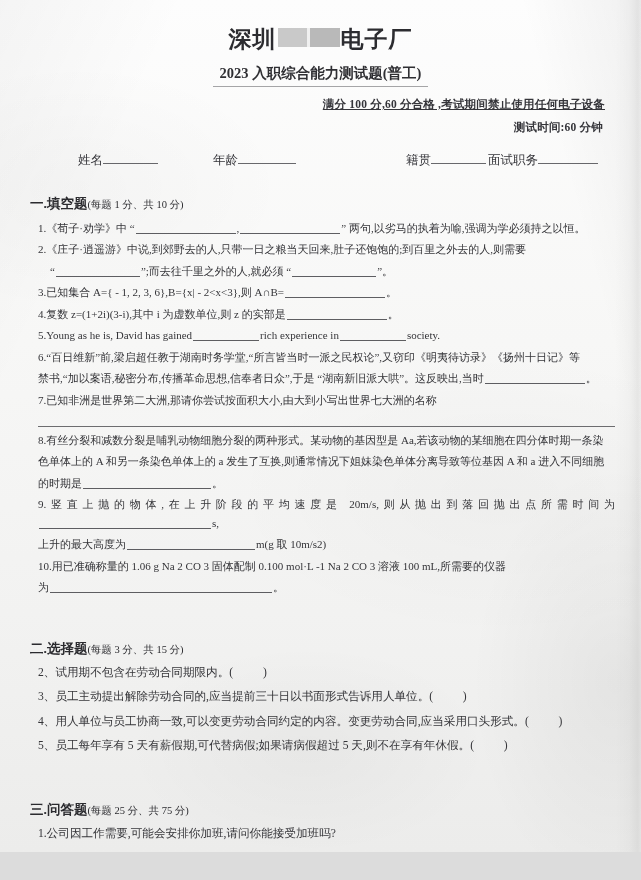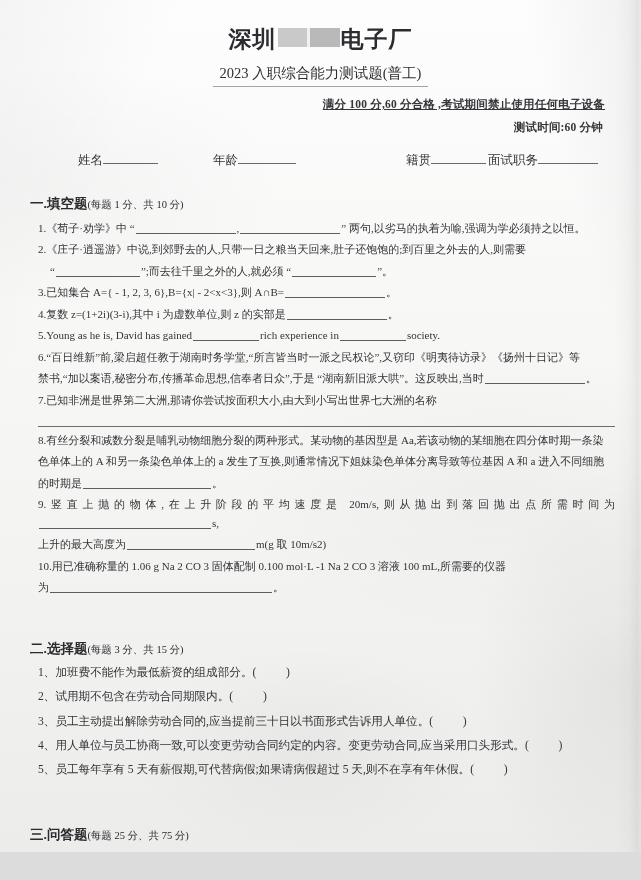--- a/index.html
+++ b/index.html
@@ -67,21 +67,21 @@
     height: 19px;
     margin: 0 1px;
     background:
       linear-gradient(90deg, #c9c9c9 0%, #c9c9c9 46%, #f0f0f0 46%, #f0f0f0 52%, #b9b9b9 52%, #b9b9b9 100%);
     filter: blur(0.4px);
     text-indent: -9999px;
   }
   .doc-subtitle {
     text-align: center;
     font-size: 14.5px;
-    font-weight: normal;
+    font-weight: bold;
     margin: 9px 0 0 0;
     color: #2f2f33;
   }
   .subtitle-rule {
     width: 215px;
     height: 1px;
     margin: 3px auto 0 auto;
     background: rgba(60,60,65,0.45);
   }
   .score-line {
@@ -273,23 +273,20 @@
     </div>
 
     <div class="sep-gap"></div>
 
     <div class="section">
       <div class="section-head">
         <span>二.</span><span>选择题</span><span class="pts">(每题 3 分、共 15 分)</span>
       </div>
 
       <div class="mc-q">
-        <span>1、</span><span>加班费不能作为最低薪资的组成部分。(</span><span class="paren">&nbsp;&nbsp;&nbsp;</span><span>)</span>
-      </div>
-      <div class="mc-q">
         <span>2、</span><span>试用期不包含在劳动合同期限内。(</span><span class="paren">&nbsp;&nbsp;&nbsp;</span><span>)</span>
       </div>
       <div class="mc-q">
         <span>3、</span><span>员工主动提出解除劳动合同的,应当提前三十日以书面形式告诉用人单位。(</span><span class="paren">&nbsp;&nbsp;&nbsp;</span><span>)</span>
       </div>
       <div class="mc-q">
         <span>4、</span><span>用人单位与员工协商一致,可以变更劳动合同约定的内容。变更劳动合同,应当采用口头形式。(</span><span class="paren">&nbsp;&nbsp;&nbsp;</span><span>)</span>
       </div>
       <div class="mc-q">
         <span>5、</span><span>员工每年享有 5 天有薪假期,可代替病假;如果请病假超过 5 天,则不在享有年休假。(</span><span class="paren">&nbsp;&nbsp;&nbsp;</span><span>)</span>

